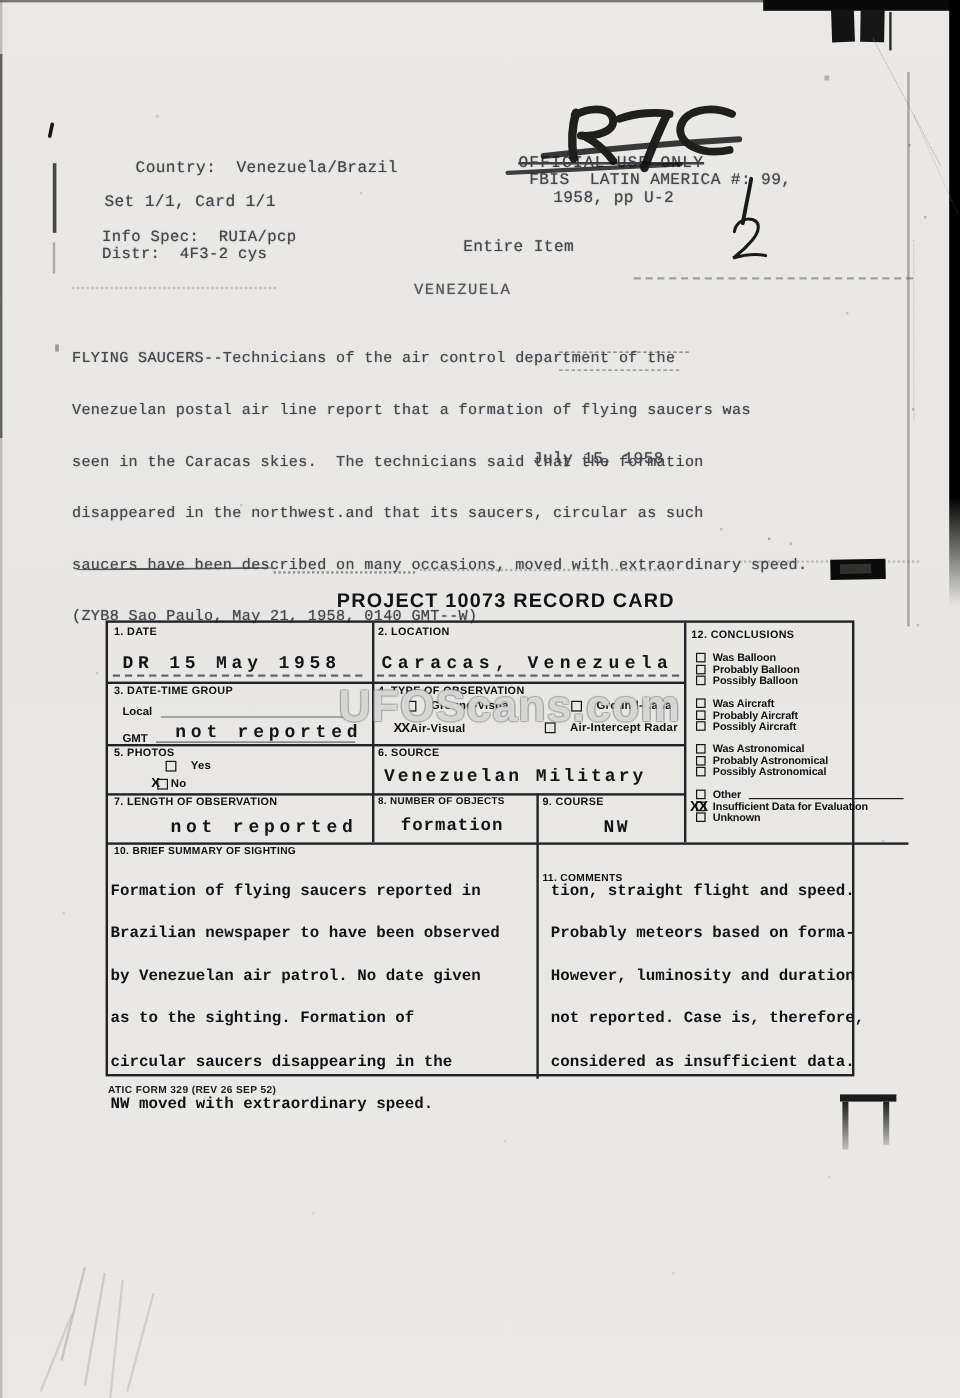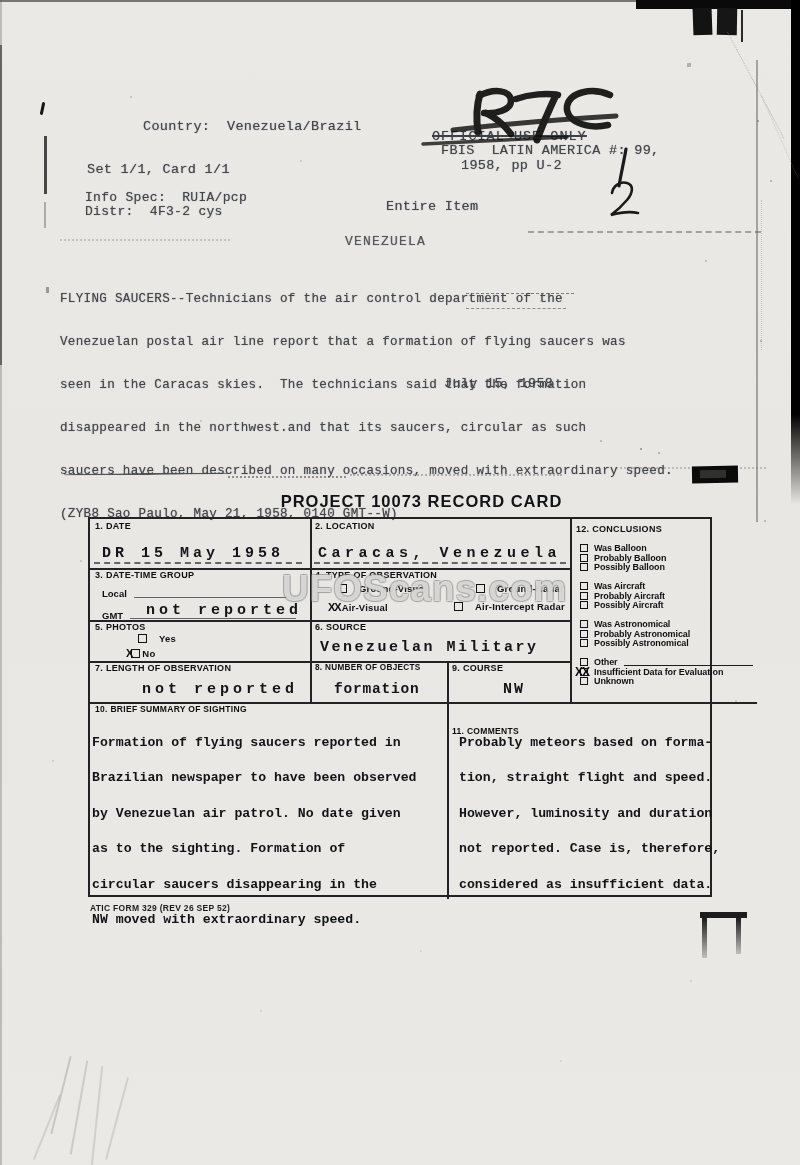--- a/index.html
+++ b/index.html
@@ -106,21 +106,21 @@
   <div class="art" style="left:44px;top:136px;width:2.5px;height:58px;background:#2a2a2a;opacity:.85;"></div>
   <div class="art" style="left:44px;top:202px;width:2px;height:26px;background:#3a3a3a;opacity:.35;"></div>
   <div class="art" style="left:46px;top:287px;width:3px;height:6px;background:#4a4a4a;opacity:.5;"></div>
   <div class="art" style="left:60px;top:1055px;width:1.5px;height:80px;background:#90908e;opacity:.4;transform:rotate(14deg);"></div>
   <div class="art" style="left:78px;top:1060px;width:1.5px;height:95px;background:#94948f;opacity:.35;transform:rotate(10deg);"></div>
   <div class="art" style="left:96px;top:1066px;width:1.5px;height:100px;background:#94948f;opacity:.3;transform:rotate(6deg);"></div>
   <div class="art" style="left:116px;top:1076px;width:1.5px;height:85px;background:#98988f;opacity:.3;transform:rotate(15deg);"></div>
   <div class="art" style="left:46px;top:1092px;width:1.5px;height:70px;background:#98988f;opacity:.3;transform:rotate(22deg);"></div>
   <div class="speckles"></div>
 
-  <div class="typed" style="left:113px;top:119px;margin-left:30px;">Country:  Venezuela/Brazil</div>
+  <div class="typed" style="left:113px;top:133px;">Country:  Venezuela/Brazil</div>
   <div class="typed" style="left:87px;top:162px;">Set 1/1, Card 1/1</div>
   <div class="typed" style="left:85px;top:190px;font-size:13px;">Info Spec:  RUIA/pcp</div>
   <div class="typed" style="left:85px;top:204px;font-size:13px;">Distr:  4F3-2 cys</div>
 
   <div class="typed struck" style="left:432px;top:129px;font-size:13.5px;letter-spacing:1px;">OFFICIAL USE ONLY</div>
   <div class="typed" style="left:441px;top:143px;font-size:13.5px;">FBIS  LATIN AMERICA #: 99,</div>
   <div class="typed" style="left:461px;top:158px;font-size:13.5px;">1958, pp U-2</div>
   <div class="typed" style="left:386px;top:199px;">Entire Item</div>
 
   <div class="typed dim" style="left:345px;top:234px;letter-spacing:1.2px;font-size:13px;">VENEZUELA</div>
@@ -248,22 +248,22 @@
         <div>by Venezuelan air patrol. No date given</div>
         <div>as to the sighting. Formation of</div>
         <div>circular saucers disappearing in the</div>
         <div>NW moved with extraordinary speed.</div>
       </div>
     </div>
 
     <div class="cell" style="left:357px;top:183px;width:310px;height:197px;">
       <div class="flabel" style="font-size:8.5px;margin-top:22px;">11. COMMENTS</div>
       <div class="blk-lines" style="left:12px;top:14px;">
+        <div>tion, straight flight and speed.</div>
         <div>Probably meteors based on forma-</div>
-        <div>tion, straight flight and speed.</div>
         <div>However, luminosity and duration</div>
         <div>not reported. Case is, therefore,</div>
         <div>considered as insufficient data.</div>
       </div>
     </div>
 
     <div class="cell" style="left:480px;top:0;width:187px;height:183px;">
       <div class="flabel" style="left:6px;top:5px;">12. CONCLUSIONS</div>
       <div class="cgroup" style="top:24px;">
         <div class="citem">

